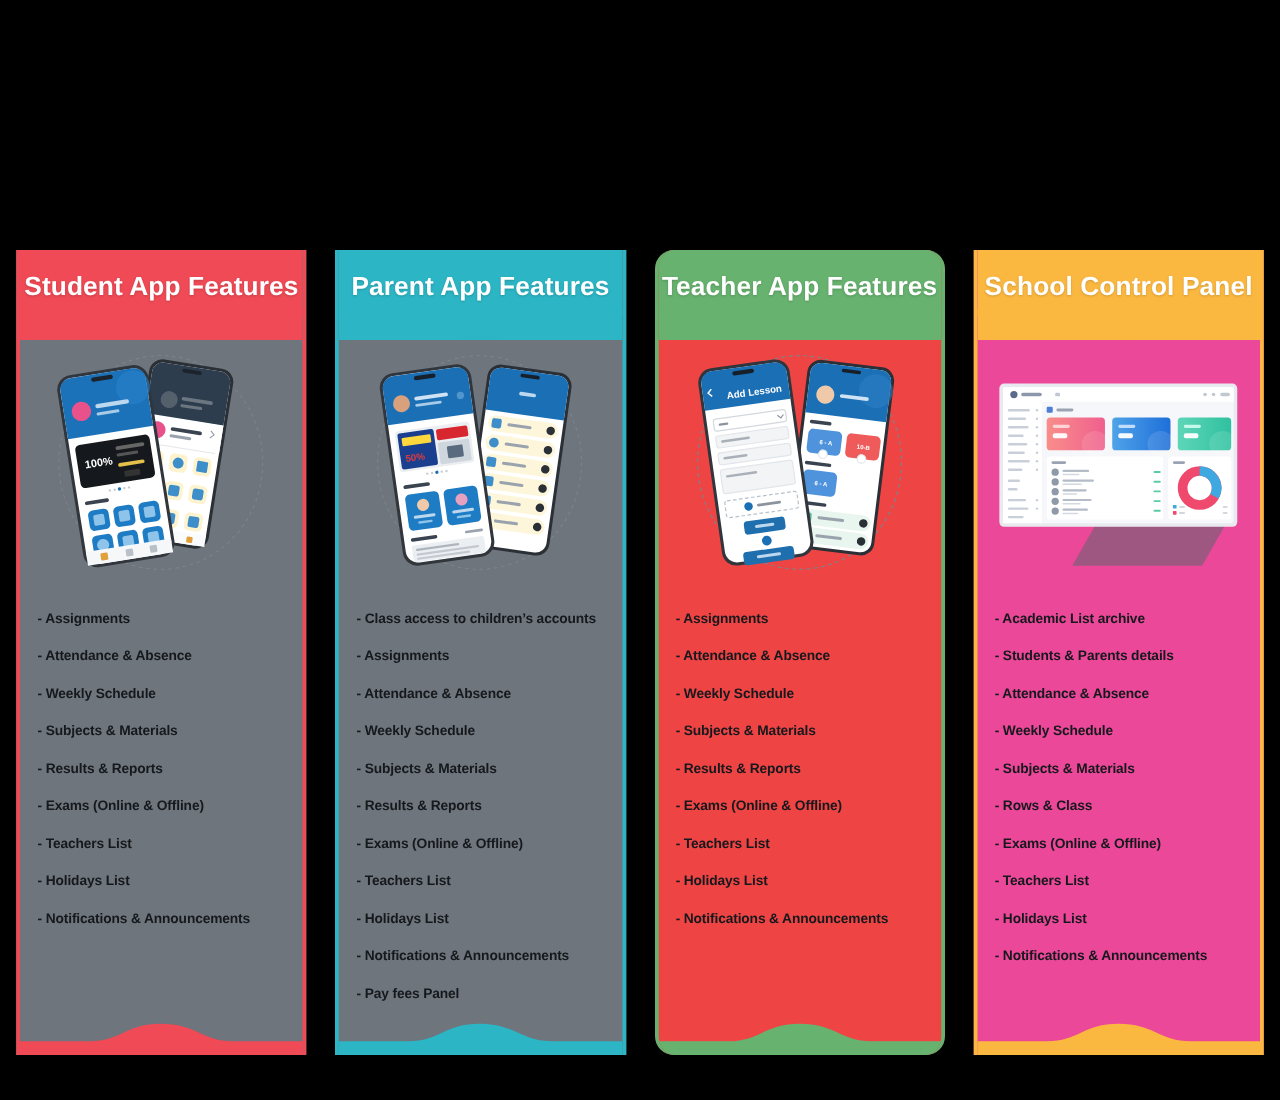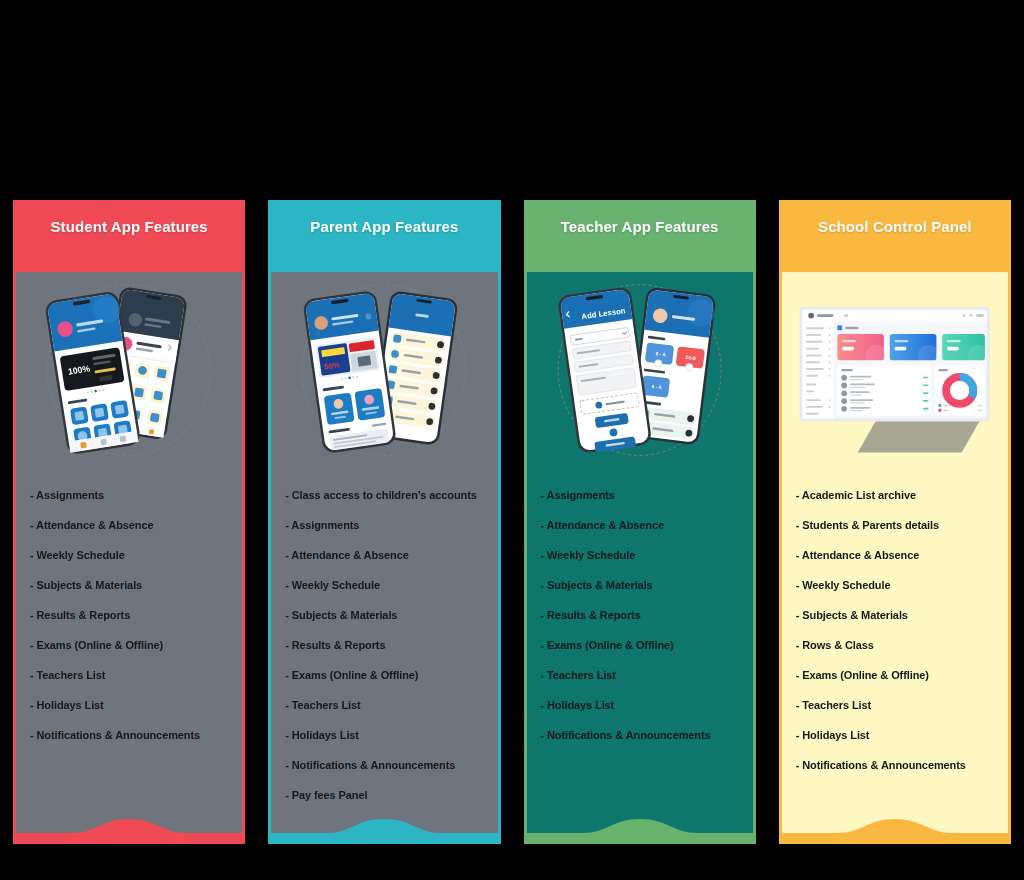--- a/index.html
+++ b/index.html
@@ -50,21 +50,21 @@
     position: relative;
     height: 72px;
     background: var(--c);
     flex: 0 0 auto;
     display: flex; align-items: flex-start; justify-content: center;
     padding-top: 18px;
     z-index: 2;
   }
   .card-header-title {
     color: #fff;
-    font-size: 15px;
+    font-size: 21px;
     font-weight: 700;
     letter-spacing: 0.1px;
     text-align: left;
     text-shadow: 0 1px 2px rgba(0,0,0,0.18);
   }
   .header-wave { position: absolute; left: -1px; bottom: -1px; width: calc(100% + 2px); height: 26px; display: block; }
   .footer-wave { position: absolute; left: -1px; bottom: -1px; width: calc(100% + 2px); height: 34px; display: block; z-index: 3; }
 
   
   .mockup {
@@ -328,21 +328,21 @@
         <div class="feature-item">- Holidays List</div>
         <div class="feature-item">- Notifications &amp; Announcements</div>
         <div class="feature-item">- Pay fees Panel</div>
       </div>
 
       <svg class="footer-wave" viewBox="0 0 233 34" preserveAspectRatio="none">
         <path d="M0,34 L233,34 L233,22 L175,22 C150,22 145,8 116,8 C88,8 83,22 58,22 L0,22 Z" fill="#2cb5c4"></path>
       </svg>
     </div>
 
-    <div class="card" id="card-teacher" style="--c: #67b26f; background: #0f766e;">
+    <div class="card" id="card-teacher" style="--c: #67b26f; background: #ef4444; border-radius: 15px;">
       <div class="card-header">
         <div class="card-header-title">Teacher App Features</div>
         <svg class="header-wave" viewBox="0 0 233 26" preserveAspectRatio="none">
           <path d="M0,0 L233,0 L233,6 L175,6 C150,6 145,24 116,24 C88,24 83,6 58,6 L0,6 Z" fill="#67b26f"></path>
         </svg>
       </div>
 
       <div class="mockup">
         <svg viewBox="0 0 233 200">
           <ellipse cx="116" cy="100" rx="84" ry="88" fill="none" stroke="#7b828a" stroke-width="1" stroke-dasharray="3 3"></ellipse>
@@ -414,21 +414,21 @@
         <div class="feature-item">- Teachers List</div>
         <div class="feature-item">- Holidays List</div>
         <div class="feature-item">- Notifications &amp; Announcements</div>
       </div>
 
       <svg class="footer-wave" viewBox="0 0 233 34" preserveAspectRatio="none">
         <path d="M0,34 L233,34 L233,22 L175,22 C150,22 145,8 116,8 C88,8 83,22 58,22 L0,22 Z" fill="#67b26f"></path>
       </svg>
     </div>
 
-    <div class="card" id="card-school" style="--c: #fbb840; background: #fef9c3;">
+    <div class="card" id="card-school" style="--c: #fbb840; background: #ec4899;">
       <div class="card-header">
         <div class="card-header-title">School Control Panel</div>
         <svg class="header-wave" viewBox="0 0 233 26" preserveAspectRatio="none">
           <path d="M0,0 L233,0 L233,6 L175,6 C150,6 145,24 116,24 C88,24 83,6 58,6 L0,6 Z" fill="#fbb840"></path>
         </svg>
       </div>
 
       <div class="mockup">
         <svg viewBox="0 0 233 200">
           <defs>

